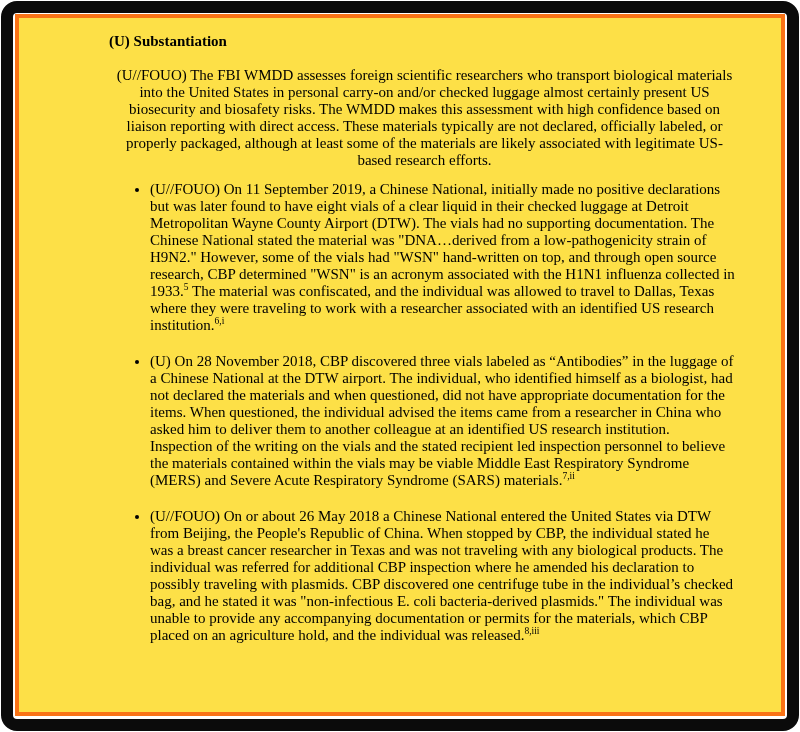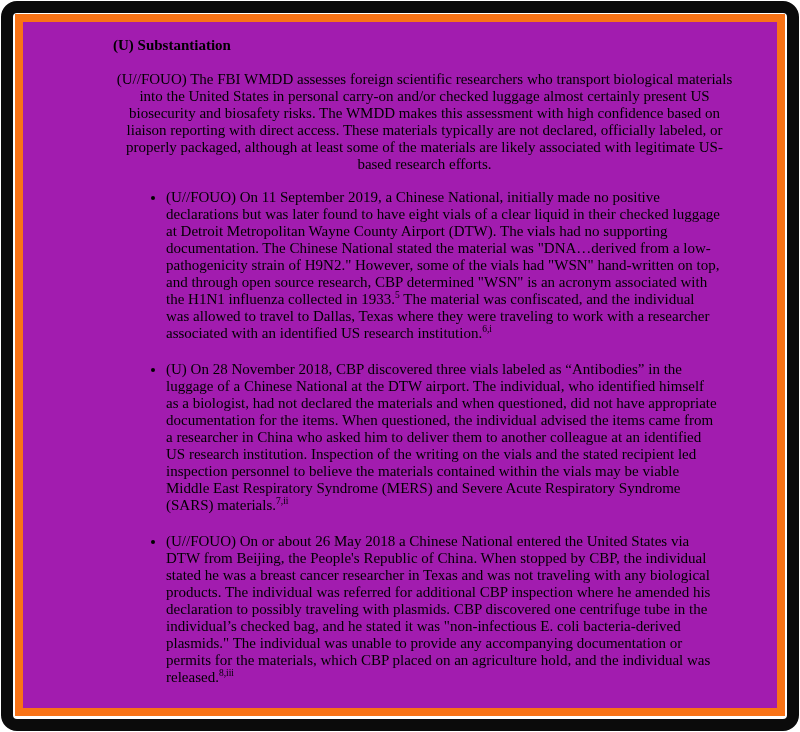--- a/index.html
+++ b/index.html
@@ -19,40 +19,40 @@
     position: absolute;
     left: 1px; top: 1px; right: 1px; bottom: 1px;
     border: 12px solid #0b0b0b;
     border-radius: 16px;
     pointer-events: none;
     z-index: 2;
   }
   .page {
     position: absolute;
     left: 15px; top: 14px; right: 15px; bottom: 16px;
-    background: #a21caf;
-    border: 8px solid #f97316;
+    background: #fde047;
+    border: 4px solid #f97316;
     box-sizing: border-box;
     padding: 15px 41px 0 90px;
     z-index: 1;
   }
   .section-heading {
     font-size: 15px;
     line-height: 17px;
     font-weight: bold;
     margin: 0 0 17px 0;
   }
   .intro {
     font-size: 15px;
     line-height: 17px;
     margin: 0 0 12px 0;
     text-align: center;
   }
   ul.incident-list {
-    margin: 16px;
+    margin: 4px;
     padding-left: 37px;
     list-style: disc outside;
   }
   ul.incident-list li {
     font-size: 15px;
     line-height: 17px;
     margin: 0 0 19px 0;
     padding-left: 0;
   }
   ul.incident-list li::marker {

